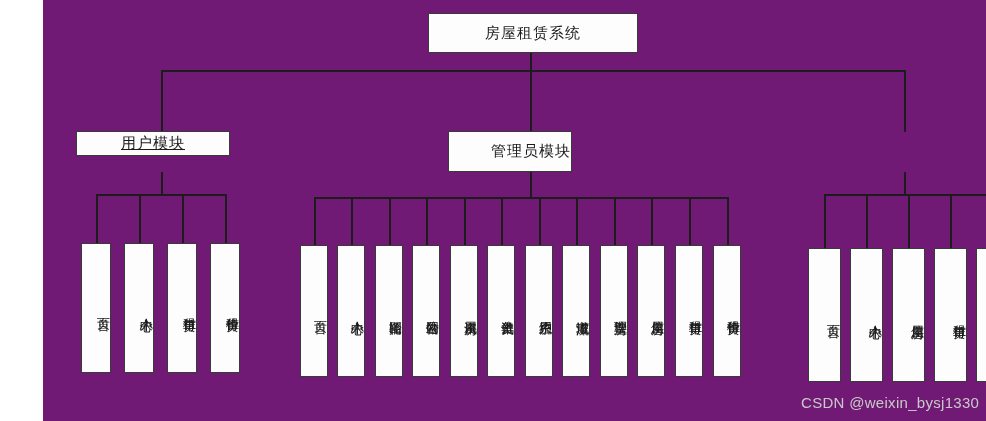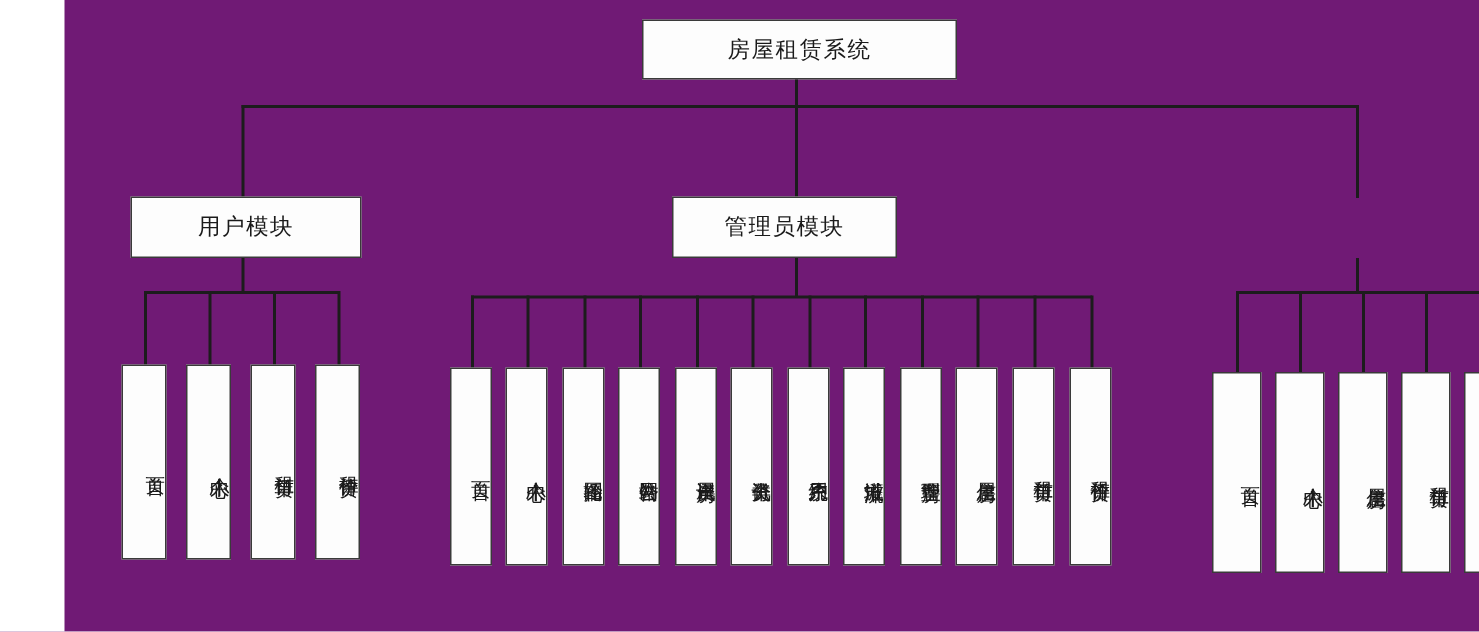--- a/index.html
+++ b/index.html
@@ -80,21 +80,21 @@
   </div>
 
   <div class="conn v" style="left:487px; top:53px; height:18px;"></div>
 
   <div class="conn h" style="left:118px; top:70px; width:744px;"></div>
 
   <div class="conn v" style="left:118px; top:70px; height:62px;"></div>
   <div class="conn v" style="left:487px; top:70px; height:62px;"></div>
   <div class="conn v" style="left:861px; top:70px; height:62px;"></div>
 
-  <div class="node level2" style="left:44px; top:131px; width:154px; height:41px;">
+  <div class="node level2" style="left:33px; top:131px; width:154px; height:25px;text-decoration:underline;">
     <span>用户模块</span>
   </div>
   <div class="conn v" style="left:118px; top:172px; height:23px;"></div>
   <div class="conn h" style="left:53px; top:194px; width:130px;"></div>
 
   <div class="conn v" style="left:53px; top:194px; height:50px;"></div>
   <div class="conn v" style="left:96px; top:194px; height:50px;"></div>
   <div class="conn v" style="left:139px; top:194px; height:50px;"></div>
   <div class="conn v" style="left:182px; top:194px; height:50px;"></div>
 
@@ -104,21 +104,21 @@
   <div class="node leaf" style="left:81px; top:243px; width:30px; height:130px;">
     <span class="leaf-label">个人中心</span>
   </div>
   <div class="node leaf" style="left:124px; top:243px; width:30px; height:130px;">
     <span class="leaf-label">租赁订单</span>
   </div>
   <div class="node leaf" style="left:167px; top:243px; width:30px; height:130px;">
     <span class="leaf-label">租赁评价</span>
   </div>
 
-  <div class="node level2" style="left:405px; top:131px; width:150px; height:41px;">
+  <div class="node level2" style="left:405px; top:131px; width:124px; height:41px;justify-content:flex-end;">
     <span>管理员模块</span>
   </div>
   <div class="conn v" style="left:487px; top:172px; height:26px;"></div>
   <div class="conn h" style="left:271px; top:197px; width:414px;"></div>
 
   <div class="conn v" style="left:271px; top:197px; height:49px;"></div>
   <div class="conn v" style="left:308px; top:197px; height:49px;"></div>
   <div class="conn v" style="left:346px; top:197px; height:49px;"></div>
   <div class="conn v" style="left:383px; top:197px; height:49px;"></div>
   <div class="conn v" style="left:421px; top:197px; height:49px;"></div>
@@ -185,14 +185,15 @@
   <div class="node leaf" style="left:849px; top:248px; width:33px; height:134px;">
     <span class="leaf-label">房屋信息</span>
   </div>
   <div class="node leaf" style="left:891px; top:248px; width:33px; height:134px;">
     <span class="leaf-label">租赁订单</span>
   </div>
   <div class="node leaf" style="left:933px; top:248px; width:33px; height:134px;">
     <span class="leaf-label">租赁评价</span>
   </div>
 
+  <div class="watermark" style="left:758px; top:394px;">CSDN @weixin_bysj1330</div>
 
 </div>
 
 </body></html>

